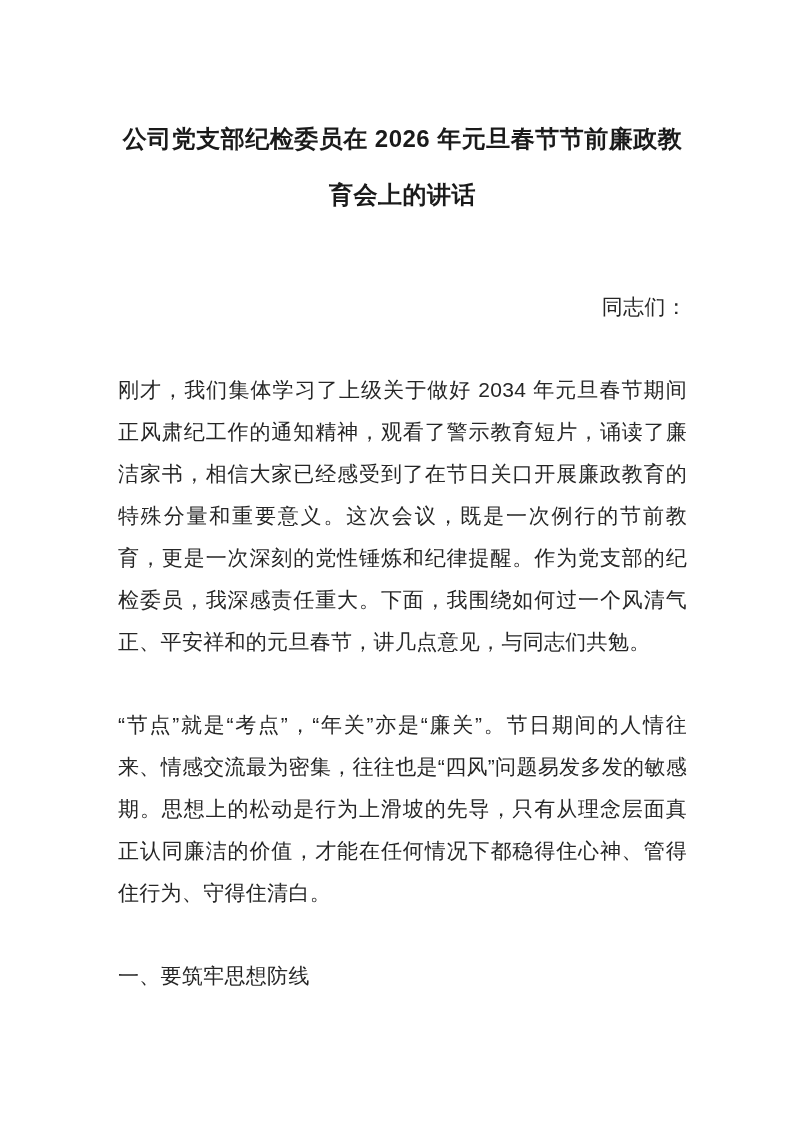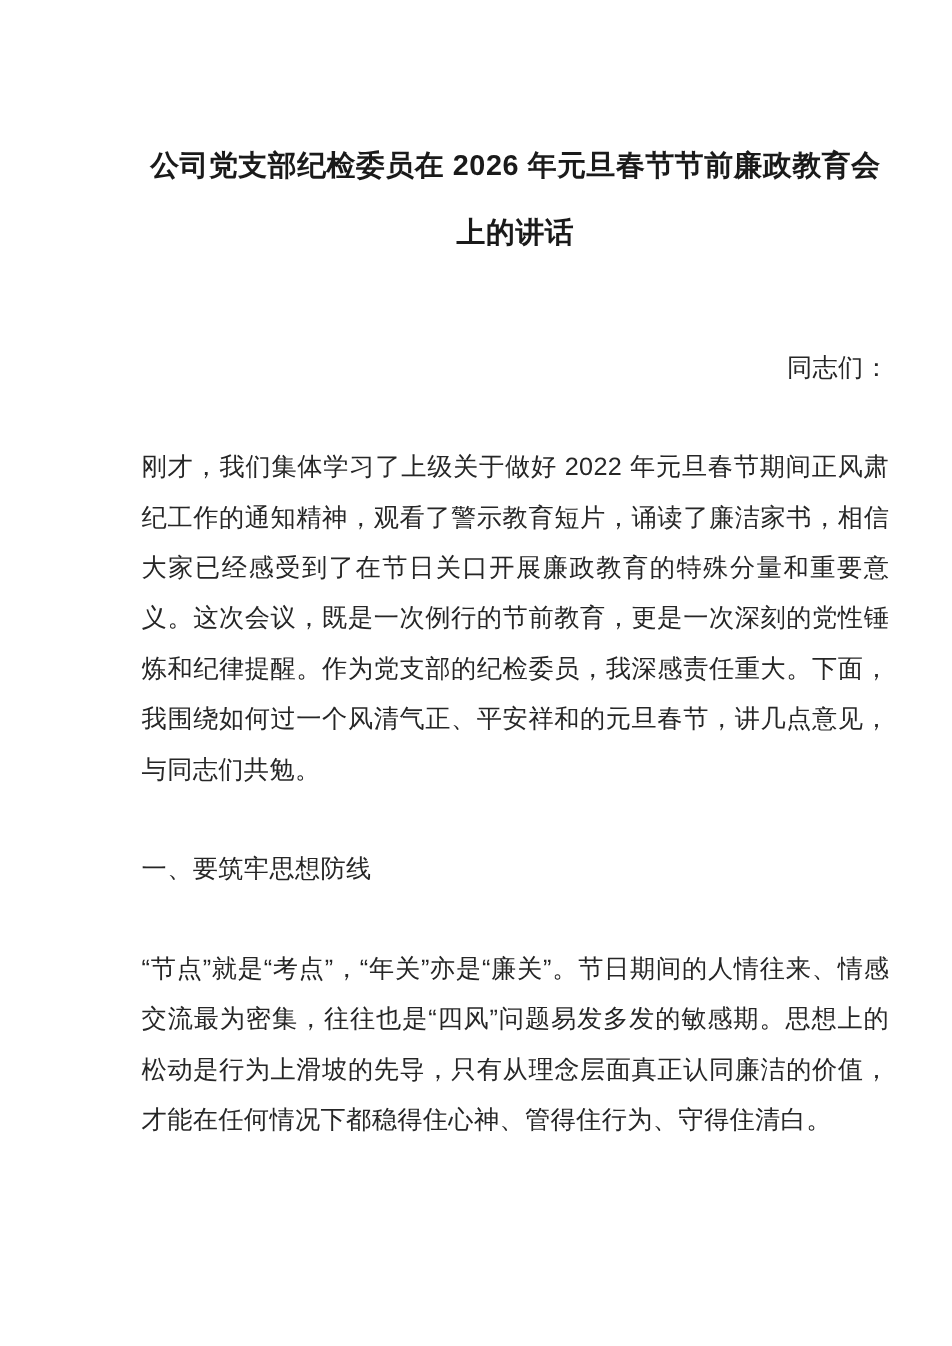--- a/index.html
+++ b/index.html
@@ -11,21 +11,21 @@
     position: relative;
     width: 793px;
     height: 1122px;
     margin: 0 auto;
     background: #ffffff;
     overflow: hidden;
     font-family: "Liberation Sans", sans-serif;
     color: #262626;
   }
   .content {
-    padding: 111px 52px 0 118px; 
+    padding: 111px 106px 0 118px; 
   }
   .doc-title {
     font-size: 24px;
     line-height: 56px;
     font-weight: 700;
     text-align: center;
     color: #1a1a1a;
     letter-spacing: 0.5px;
   }
   .para {
@@ -47,20 +47,20 @@
 </head>
 <body>
 
 <div class="page">
   <div class="content">
 
     <div class="doc-title">公司党支部纪检委员在 2026 年元旦春节节前廉政教育会上的讲话</div>
 
     <p class="para salutation">同志们：</p>
 
-    <p class="para">刚才，我们集体学习了上级关于做好 2022 年元旦春节期间正风肃纪工作的通知精神，观看了警示教育短片，诵读了廉洁家书，相信大家已经感受到了在节日关口开展廉政教育的特殊分量和重要意义。这次会议，既是一次例行的节前教育，更是一次深刻的党性锤炼和纪律提醒。作为党支部的纪检委员，我深感责任重大。下面，我围绕如何过一个风清气正、平安祥和的元旦春节，讲几点意见，与同志们共勉。</p>
+    <p class="para">刚才，我们集体学习了上级关于做好 2034 年元旦春节期间正风肃纪工作的通知精神，观看了警示教育短片，诵读了廉洁家书，相信大家已经感受到了在节日关口开展廉政教育的特殊分量和重要意义。这次会议，既是一次例行的节前教育，更是一次深刻的党性锤炼和纪律提醒。作为党支部的纪检委员，我深感责任重大。下面，我围绕如何过一个风清气正、平安祥和的元旦春节，讲几点意见，与同志们共勉。</p>
+
+    <p class="para">“节点”就是“考点”，“年关”亦是“廉关”。节日期间的人情往来、情感交流最为密集，往往也是“四风”问题易发多发的敏感期。思想上的松动是行为上滑坡的先导，只有从理念层面真正认同廉洁的价值，才能在任何情况下都稳得住心神、管得住行为、守得住清白。</p>
 
     <p class="para heading">一、要筑牢思想防线</p>
-
-    <p class="para">“节点”就是“考点”，“年关”亦是“廉关”。节日期间的人情往来、情感交流最为密集，往往也是“四风”问题易发多发的敏感期。思想上的松动是行为上滑坡的先导，只有从理念层面真正认同廉洁的价值，才能在任何情况下都稳得住心神、管得住行为、守得住清白。</p>
 
   </div>
 </div>
 
 </body></html>

